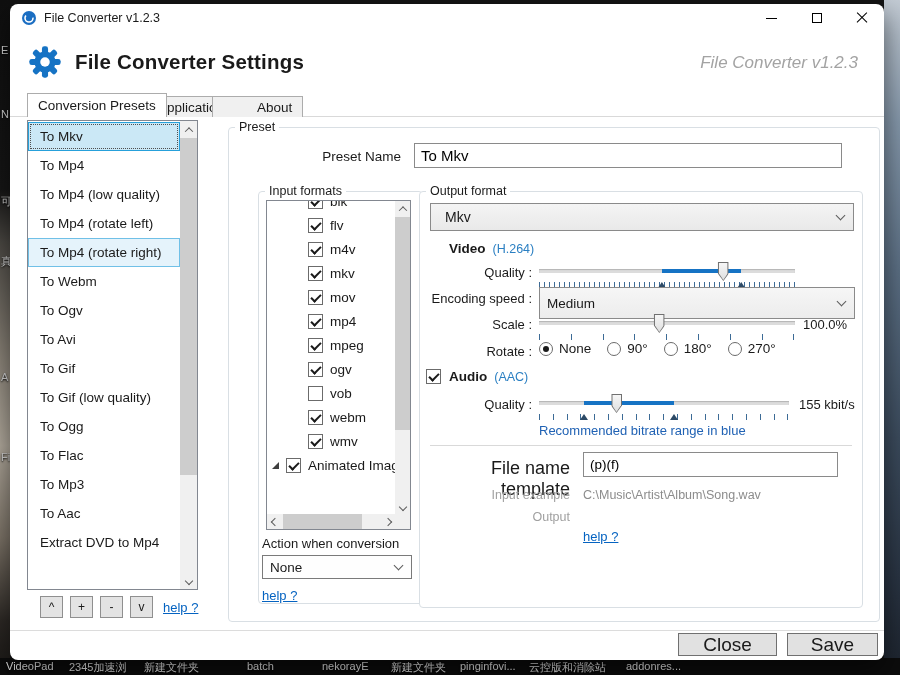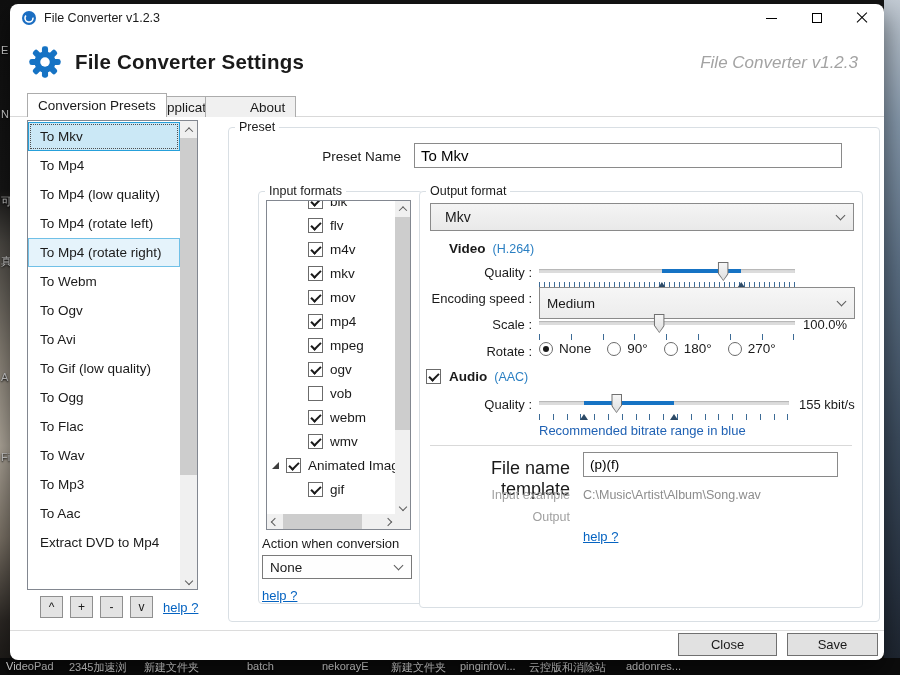--- a/index.html
+++ b/index.html
@@ -36,21 +36,21 @@
   .gear { position:absolute; left:18px; top:13px; width:34px; height:34px; }
   .hdr-title { position:absolute; left:65px; top:18px; font-size:20.5px; font-weight:700; letter-spacing:.2px; }
   .hdr-version { position:absolute; right:26px; top:21px; font-size:17px; font-style:italic; color:#a3a3a3; }
 
   
   .tabstrip { position:absolute; left:0; top:89px; right:0; height:23px; }
   .tabline { position:absolute; left:0; top:112px; right:0; height:1px; background:#d9d9d9; }
   .tab { position:absolute; top:3px; height:21px; background:#f0f0f0; border:1px solid #acacac; border-bottom:none;
     font-size:13.5px; display:flex; align-items:center; justify-content:center; padding:0 10px; z-index:1;}
   .tab.active { top:0; height:24px; background:#fff; z-index:3; font-size:13.5px; }
-  .tab-0 { left:17px; } .tab-1 { left:137px; } .tab-2 { left:195px;padding-left:44px; }
+  .tab-0 { left:17px; } .tab-1 { left:137px; } .tab-2 { left:202px;padding-left:44px; }
 
   
   .plist { position:absolute; left:17px; top:116px; width:171px; height:470px; border:1px solid #828790; background:#fff; }
   .plist-items { position:absolute; left:0; top:1px; right:17px; bottom:0; }
   .plist-item { position:relative; height:29px; line-height:28px; font-size:13.5px; padding-left:11px; border:1px solid transparent; white-space:nowrap; }
   .plist-item.selected { background:#cbe8f6; border-color:#26a0da; }
   .plist-item.selected::after { content:""; position:absolute; inset:1px; border:1px dotted #4f4f4f; pointer-events:none; }
   .plist-item.hovered { background:#e5f3fb; border-color:#70c0e7; }
   .vscroll { position:absolute; right:0; top:0; bottom:0; width:17px; background:#f0f0f0; }
   .vscroll .arr { position:absolute; left:0; width:17px; height:17px; display:flex; align-items:center; justify-content:center; }
@@ -148,21 +148,21 @@
   .of-sep { position:absolute; left:10px; right:10px; top:253px; height:1px; background:#d9d9d9; }
   .fnt-label { position:absolute; left:0; top:266px; width:150px; text-align:right; font-size:18px; }
   .fnt-input { position:absolute; left:163px; top:260px; width:255px; height:25px; border:1px solid #8a8a8a;
     font-size:13.5px; padding-left:6px; font-family:"Liberation Sans",sans-serif; }
   .gray-label { position:absolute; left:0; width:150px; text-align:right; font-size:12.5px; color:#a0a0a0; }
   .gray-value { position:absolute; left:163px; font-size:12.5px; color:#8c8c8c; white-space:nowrap; }
   .of-help { position:absolute; left:163px; top:337px; }
 
   
   .footline { position:absolute; left:0; right:0; top:626px; height:1px; background:#dcdcdc; }
-  .btn { position:absolute; top:629px; height:23px; background:#e1e1e1; border:1px solid #707070; font-size:13px;
+  .btn { position:absolute; top:629px; height:23px; background:#e1e1e1; border:1px solid #707070; font-size:19px;
     display:flex; align-items:center; justify-content:center; font-family:"Liberation Sans",sans-serif; }
   .btn-close { left:668px; width:99px; } .btn-save { left:777px; width:91px; }
 </style>
 </head>
 <body>
 
 <div class="desk-left">
     <span class="lletter" style="top: 44px;">E</span>
     <span class="lletter" style="top: 108px;">N</span>
     <span class="lletter" style="top: 194px;">可</span>
@@ -229,24 +229,24 @@
   <div class="plist">
     <div class="plist-items">
         <div class="plist-item selected"><span>To Mkv</span></div>
         <div class="plist-item"><span>To Mp4</span></div>
         <div class="plist-item"><span>To Mp4 (low quality)</span></div>
         <div class="plist-item"><span>To Mp4 (rotate left)</span></div>
         <div class="plist-item hovered"><span>To Mp4 (rotate right)</span></div>
         <div class="plist-item"><span>To Webm</span></div>
         <div class="plist-item"><span>To Ogv</span></div>
         <div class="plist-item"><span>To Avi</span></div>
+        <div class="plist-item"><span>To Gif</span></div>
         <div class="plist-item"><span>To Gif (low quality)</span></div>
         <div class="plist-item"><span>To Ogg</span></div>
         <div class="plist-item"><span>To Flac</span></div>
-        <div class="plist-item"><span>To Wav</span></div>
         <div class="plist-item"><span>To Mp3</span></div>
         <div class="plist-item"><span>To Aac</span></div>
         <div class="plist-item"><span>Extract DVD to Mp4</span></div>
       </div>
     <div class="vscroll">
       <div class="arr up">
           <span class="chev up"></span>
         </div>
       <div class="vthumb"></div>
       <div class="arr down">
@@ -313,24 +313,20 @@
               <span class="fmt-label">webm</span>
             </div>
             <div class="fmt-row">
               <span class="cb checked"></span>
               <span class="fmt-label">wmv</span>
             </div>
             <div class="fmt-row group">
               <span class="expander"></span>
               <span class="cb checked"></span>
               <span class="fmt-label">Animated Imag</span>
-            </div>
-            <div class="fmt-row">
-              <span class="cb checked"></span>
-              <span class="fmt-label">gif</span>
             </div>
           </div>
         <div class="vs">
           <div class="arr up">
               <span class="chev up"></span>
             </div>
           <div class="vthumb"></div>
           <div class="arr down">
               <span class="chev down"></span>
             </div>

